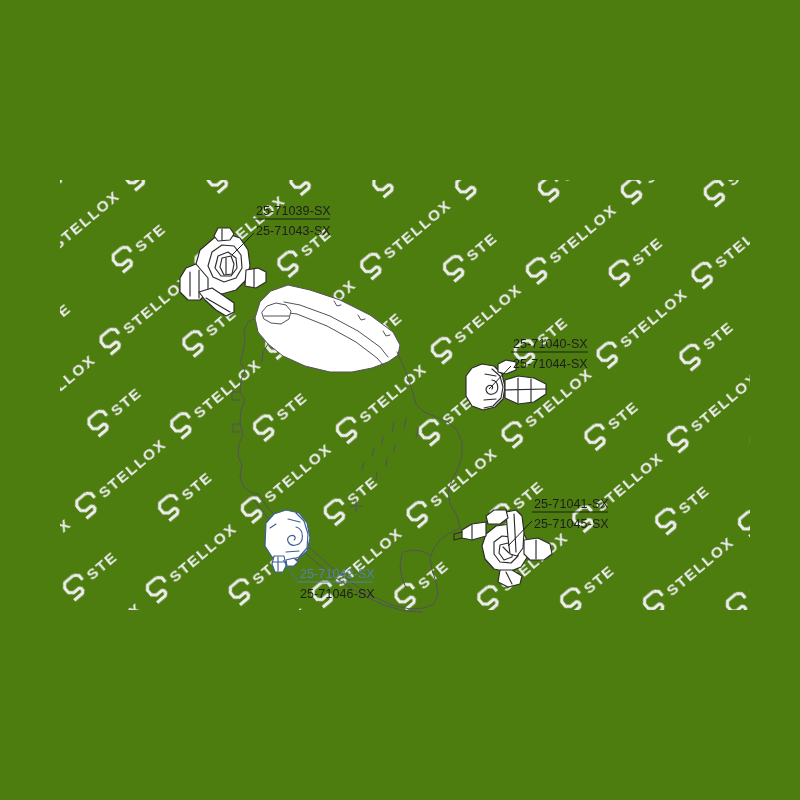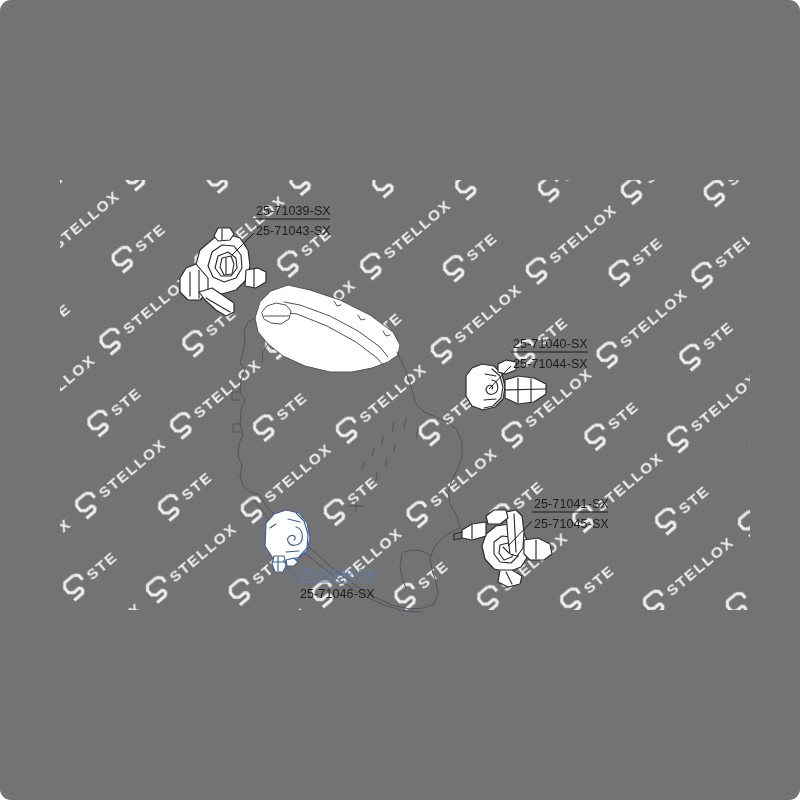--- a/index.html
+++ b/index.html
@@ -8,23 +8,22 @@
     padding: 0;
     background: #ffffff;
   }
   body {
     font-family: "Liberation Sans", sans-serif;
   }
   #diagram-root {
     position: relative;
     width: 800px;
     height: 800px;
-    background: #737373;
+    background: #4d7c0f;
     overflow: hidden;
-    border-radius: 11px;
   }
   #diagram-svg {
     position: absolute;
     left: 0;
     top: 0;
     width: 800px;
     height: 800px;
     display: block;
   }
   .lbl {

